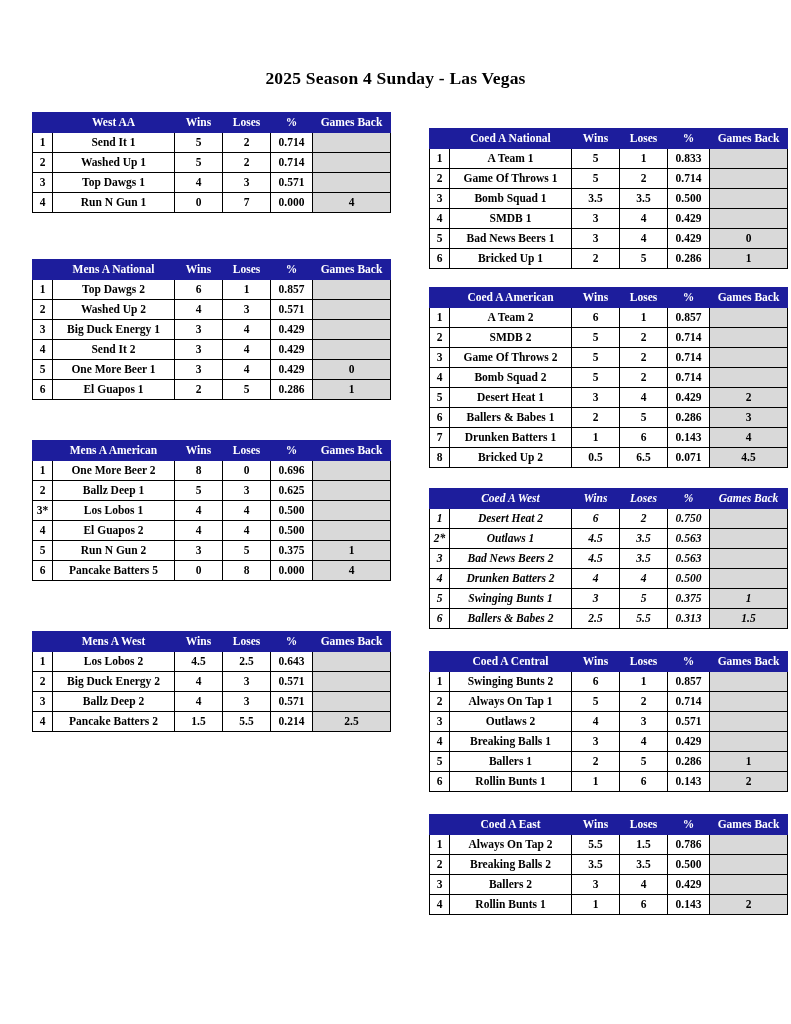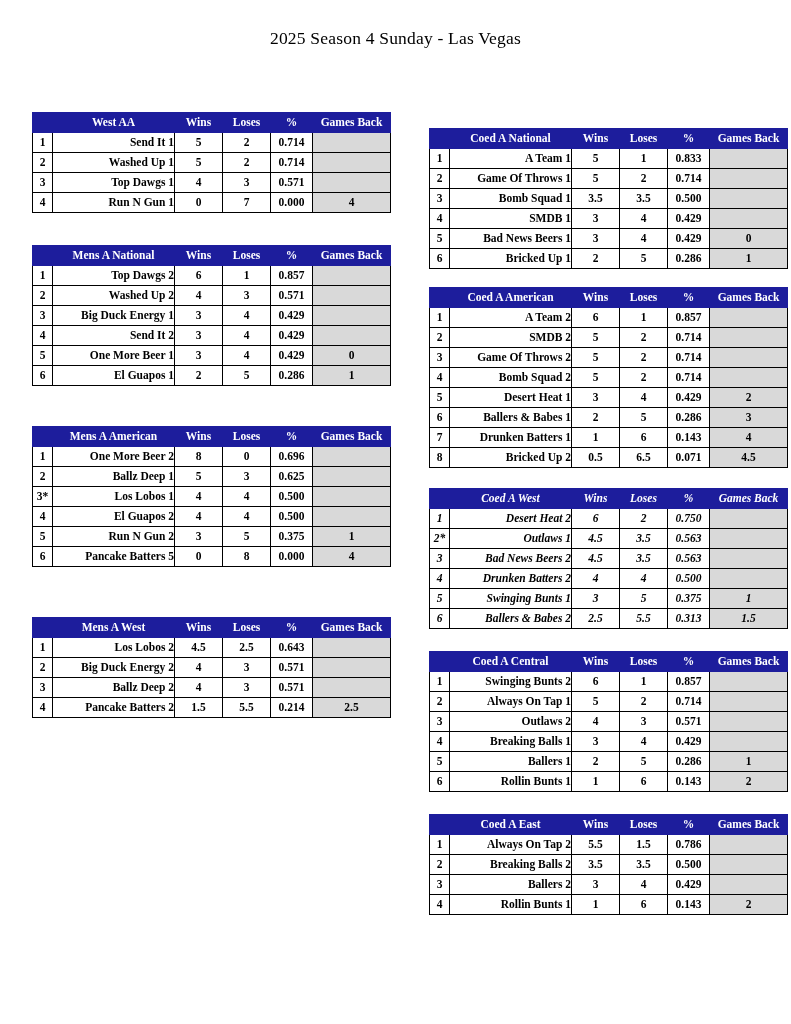--- a/index.html
+++ b/index.html
@@ -17,25 +17,25 @@
   .page {
     position: relative;
     width: 791px;
     height: 1024px;
     box-sizing: border-box;
     padding: 0;
   }
   .doc-title {
     text-align: center;
     font-family: "Liberation Serif", serif;
-    font-weight: normal;
+    font-weight: bold;
     font-size: 17.5px;
     letter-spacing: 0.2px;
     margin: 0;
-    padding-top: 28px;
+    padding-top: 68px;
   }
   .columns {
     position: absolute;
     top: 112px;
     left: 0;
     width: 791px;
   }
   .col-left {
     position: absolute;
     left: 32px;
@@ -75,21 +75,21 @@
   table.standings thead td.hdr-rank {
     background: #1d1d9c;
   }
   
   td.rank {
     text-align: center;
     width: 20px;
     background: #ffffff;
   }
   td.team {
-    text-align: right;
+    text-align: center;
     padding-left: 5px;
     background: #ffffff;
   }
   td.num {
     text-align: center;
     background: #ffffff;
   }
   td.gb {
     text-align: center;
     background: #d9d9d9;
@@ -152,21 +152,21 @@
                 <td class="rank">4</td>
                 <td class="team">Run N Gun 1</td>
                 <td class="num">0</td>
                 <td class="num">7</td>
                 <td class="num">0.000</td>
                 <td class="gb">4</td>
               </tr>
             </tbody>
           </table>
         </div>
-        <div style="margin-top: 32px;">
+        <div style="margin-top: 46px;">
           <table class="standings" style="width: 328px;">
             <colgroup>
               <col style="width: 20px;">
               <col style="width: 122px;">
               <col style="width: 48px;">
               <col style="width: 48px;">
               <col style="width: 42px;">
               <col style="width: 78px;">
             </colgroup>
             <thead>

